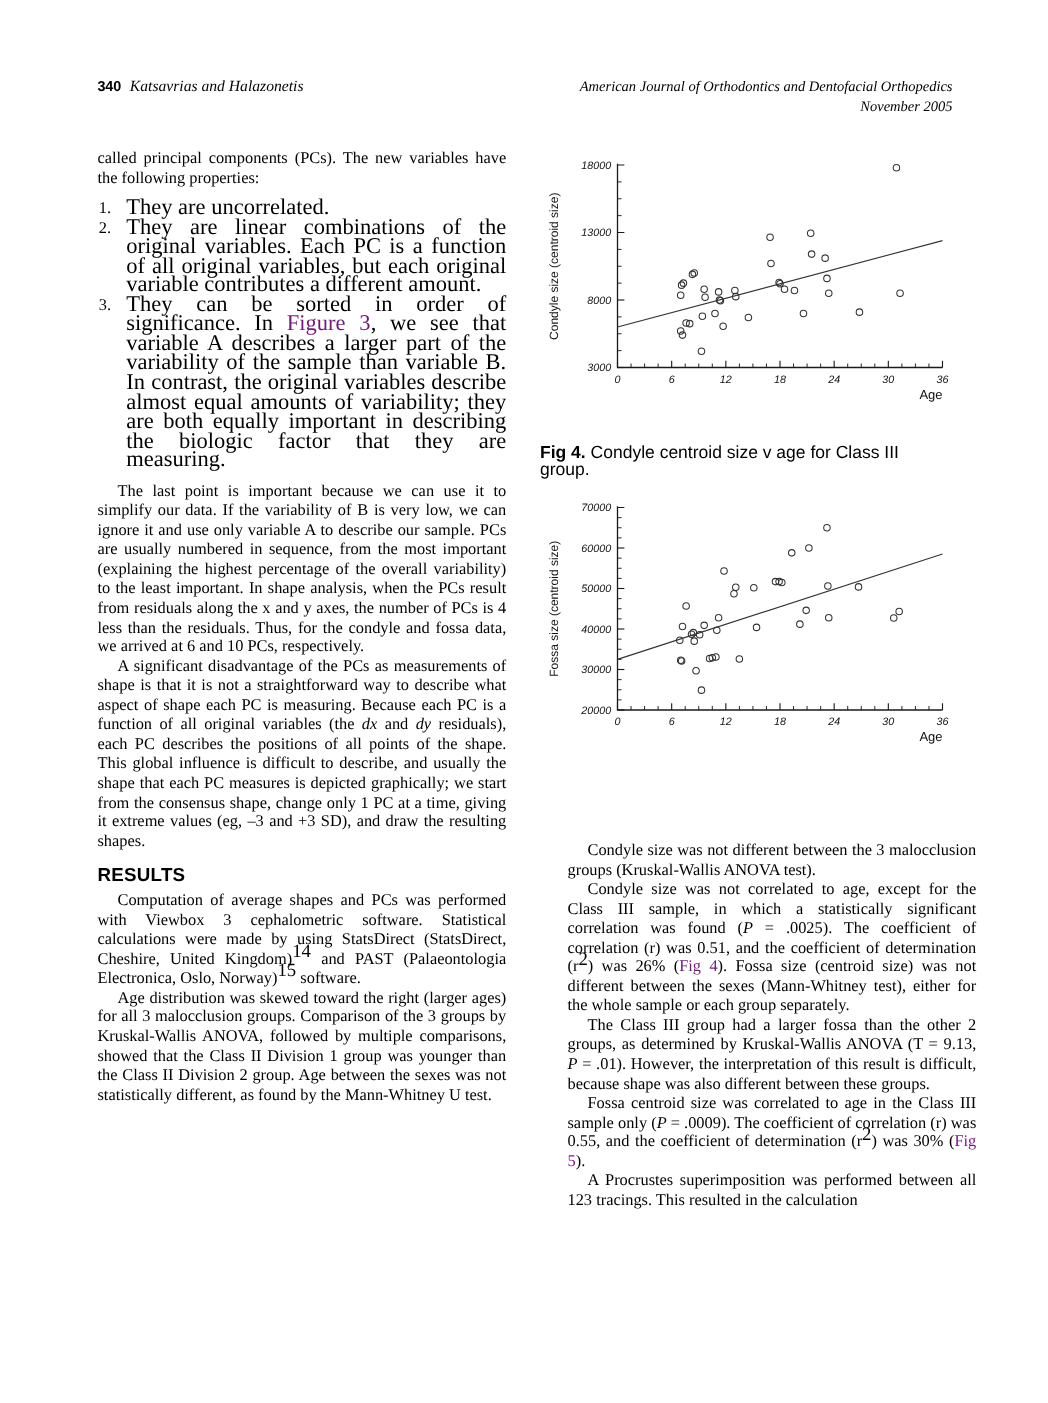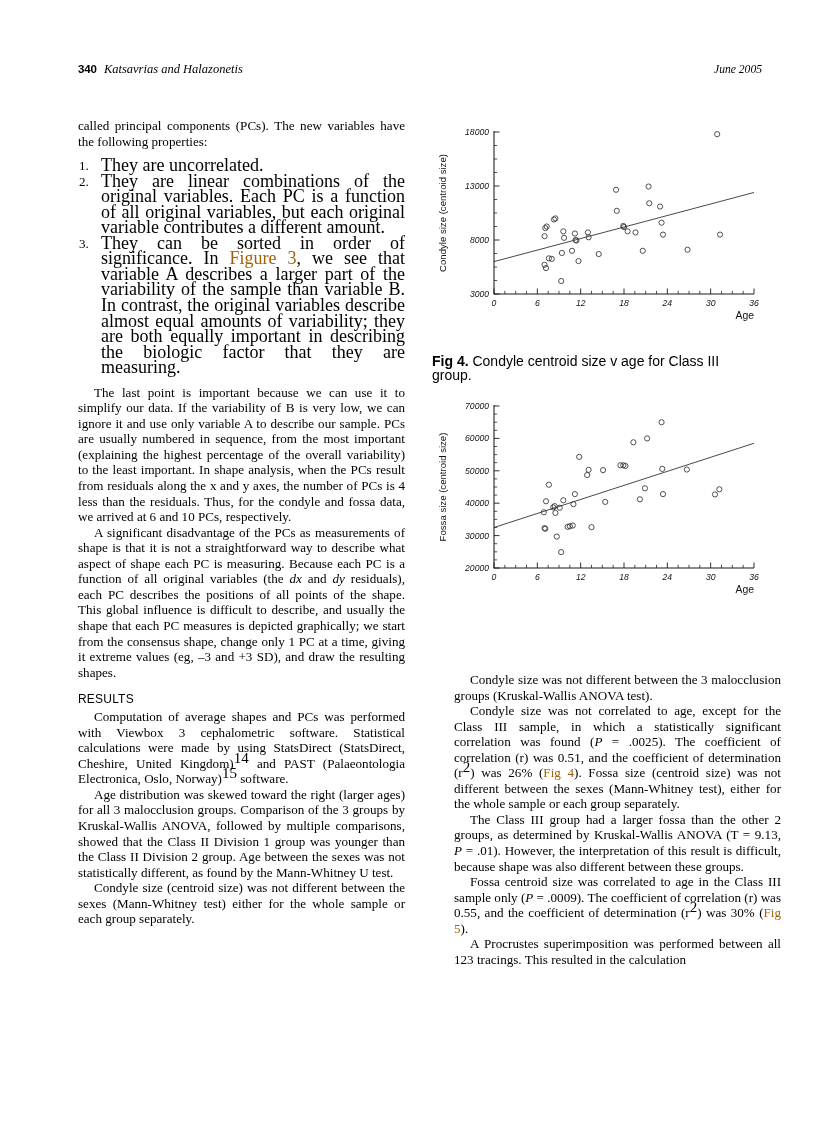--- a/index.html
+++ b/index.html
@@ -96,26 +96,26 @@
     margin-bottom: 0;
   }
   ol.props li::before {
     counter-increment: prop;
     content: counter(prop) ".";
     position: absolute;
     left: 1px;
     top: 0;
     font-size: 13.1px;
   }
-  .xref { color: #a16207; }
+  .xref { color: #701a75; }
 
   h2.section {
     font-family: "Liberation Sans", sans-serif;
-    font-size: 12px;
-    font-weight: normal;
+    font-size: 15px;
+    font-weight: bold;
     margin: 12px 0 3px 0;
     letter-spacing: 0.2px;
   }
 
   sup.ref { font-size: 15px; vertical-align: super; line-height: 0; }
   .ital { font-style: italic; }
 
   
   .figure { position: absolute; left: 432px; width: 330px; }
   #fig4-block { top: 118px; }
@@ -152,21 +152,22 @@
 </head>
 <body>
 
 <div class="page">
 
   <div class="runhead">
     <div class="runhead-left">
       <span class="runhead-pageno">340</span><span class="runhead-authors">Katsavrias and Halazonetis</span>
     </div>
     <div class="runhead-right">
-      <div>June 2005</div>
+      <div>American Journal of Orthodontics and Dentofacial Orthopedics</div>
+      <div>November 2005</div>
     </div>
   </div>
 
   <div class="col col-left">
 
     <p class="body lead-in noindent">called principal components (PCs). The new variables have the following properties:</p>
 
     <ol class="props">
       <li><span>They are uncorrelated.</span></li>
       <li><span>They are linear combinations of the original variables. Each PC is a function of all original variables, but each original variable contributes a different amount.</span></li>
@@ -176,21 +177,20 @@
     <p class="body" style="margin-top:9px">The last point is important because we can use it to simplify our data. If the variability of B is very low, we can ignore it and use only variable A to describe our sample. PCs are usually numbered in sequence, from the most important (explaining the highest percentage of the overall variability) to the least important. In shape analysis, when the PCs result from residuals along the x and y axes, the number of PCs is 4 less than the residuals. Thus, for the condyle and fossa data, we arrived at 6 and 10 PCs, respectively.</p>
 
     <p class="body"><span>A significant disadvantage of the PCs as measurements of shape is that it is not a straightforward way to describe what aspect of shape each PC is measuring. Because each PC is a function of all original variables (the </span><span class="ital">dx</span><span> and </span><span class="ital">dy</span><span> residuals), each PC describes the positions of all points of the shape. This global influence is difficult to describe, and usually the shape that each PC measures is depicted graphically; we start from the consensus shape, change only 1 PC at a time, giving it extreme values (eg, –3 and +3 SD), and draw the resulting shapes.</span></p>
 
     <h2 class="section">RESULTS</h2>
 
     <p class="body"><span>Computation of average shapes and PCs was performed with Viewbox 3 cephalometric software. Statistical calculations were made by using StatsDirect (StatsDirect, Cheshire, United Kingdom)</span><sup class="ref">14</sup><span> and PAST (Palaeontologia Electronica, Oslo, Norway)</span><sup class="ref">15</sup><span> software.</span></p>
 
     <p class="body">Age distribution was skewed toward the right (larger ages) for all 3 malocclusion groups. Comparison of the 3 groups by Kruskal-Wallis ANOVA, followed by multiple comparisons, showed that the Class II Division 1 group was younger than the Class II Division 2 group. Age between the sexes was not statistically different, as found by the Mann-Whitney U test.</p>
 
-    <p class="body">Condyle size (centroid size) was not different between the sexes (Mann-Whitney test) either for the whole sample or each group separately.</p>
   </div>
 
   <div class="figure" id="fig4-block">
     <div class="chart-wrap">
       <svg id="svg-fig4" width="330" height="222" viewBox="0 0 330 222">
           <path class="axis-line" d="M 62 13 L 62 176 L 322 176"></path>
           <line class="tick-minor" x1="72.83333333333333" y1="176" x2="72.83333333333333" y2="172.8"></line>
           <line class="tick-minor" x1="83.66666666666666" y1="176" x2="83.66666666666666" y2="172.8"></line>
           <line class="tick-minor" x1="94.5" y1="176" x2="94.5" y2="172.8"></line>
           <line class="tick-minor" x1="116.16666666666667" y1="176" x2="116.16666666666667" y2="172.8"></line>

